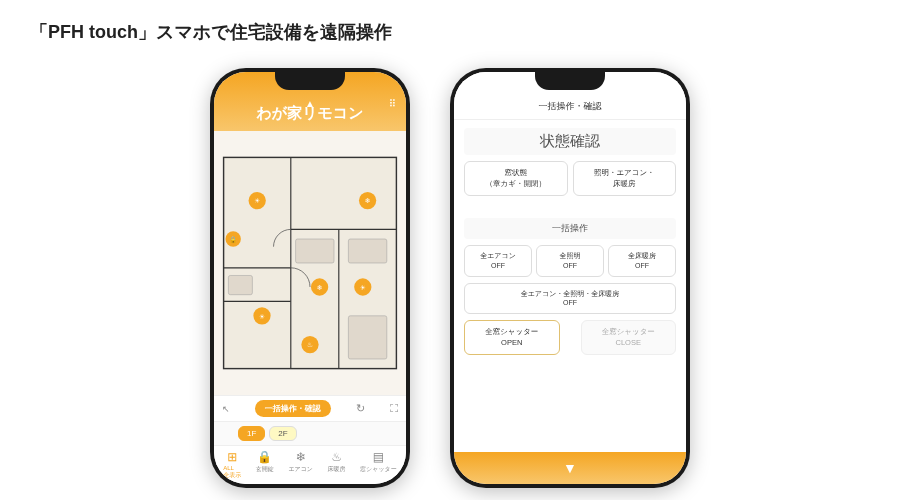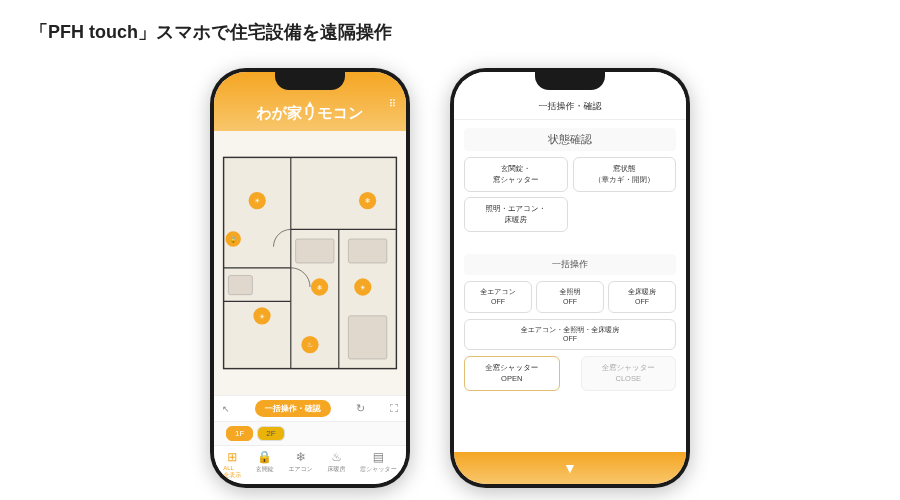--- a/index.html
+++ b/index.html
@@ -149,32 +149,32 @@
     }
 
     .refresh-icon, .fullscreen-icon {
       font-size: 11px;
       color: #888;
     }
 
     .floor-tabs {
       display: flex;
       gap: 4px;
-      padding: 4px 12px;
+      padding: 4px 24px;
       background: #fafafa;
       border-top: 1px solid #eee;
     }
 
     .floor-tab {
       border: 1px solid #ddd;
       border-radius: 6px;
       padding: 2px 8px;
       font-size: 8px;
       color: #555;
-      background: #eab308;
+      background: #fef9c3;
     }
 
     .floor-tab.active {
       background: #f5a623;
       color: #fff;
       border-color: #f5a623;
     }
 
     .bottom-nav {
       background: #fff;
@@ -225,21 +225,21 @@
       flex: 1;
       overflow-y: auto;
       padding: 8px 10px;
       display: flex;
       flex-direction: column;
       gap: 6px;
     }
 
     .section-header {
       text-align: center;
-      font-size: 11px;
+      font-size: 15px;
       color: #555;
       padding: 4px 0;
       background: #f9f9f9;
       border-radius: 4px;
     }
 
     .grid-2 {
       display: grid;
       grid-template-columns: 1fr 1fr;
       gap: 5px;
@@ -425,24 +425,20 @@
       <div class="right-top-bar">
         <span>一括操作・確認</span>
       </div>
 
       <div class="right-content">
 
         <div class="section-header">状態確認</div>
 
         <div class="grid-2">
           <div class="right-btn">
-            <div>玄関錠・</div>
-            <div>窓シャッター</div>
-          </div>
-          <div class="right-btn">
             <div>窓状態</div>
             <div>（章カギ・開閉）</div>
           </div>
           <div class="right-btn">
             <div>照明・エアコン・</div>
             <div>床暖房</div>
           </div>
         </div>
 
         <div class="section-divider">一括操作</div>

